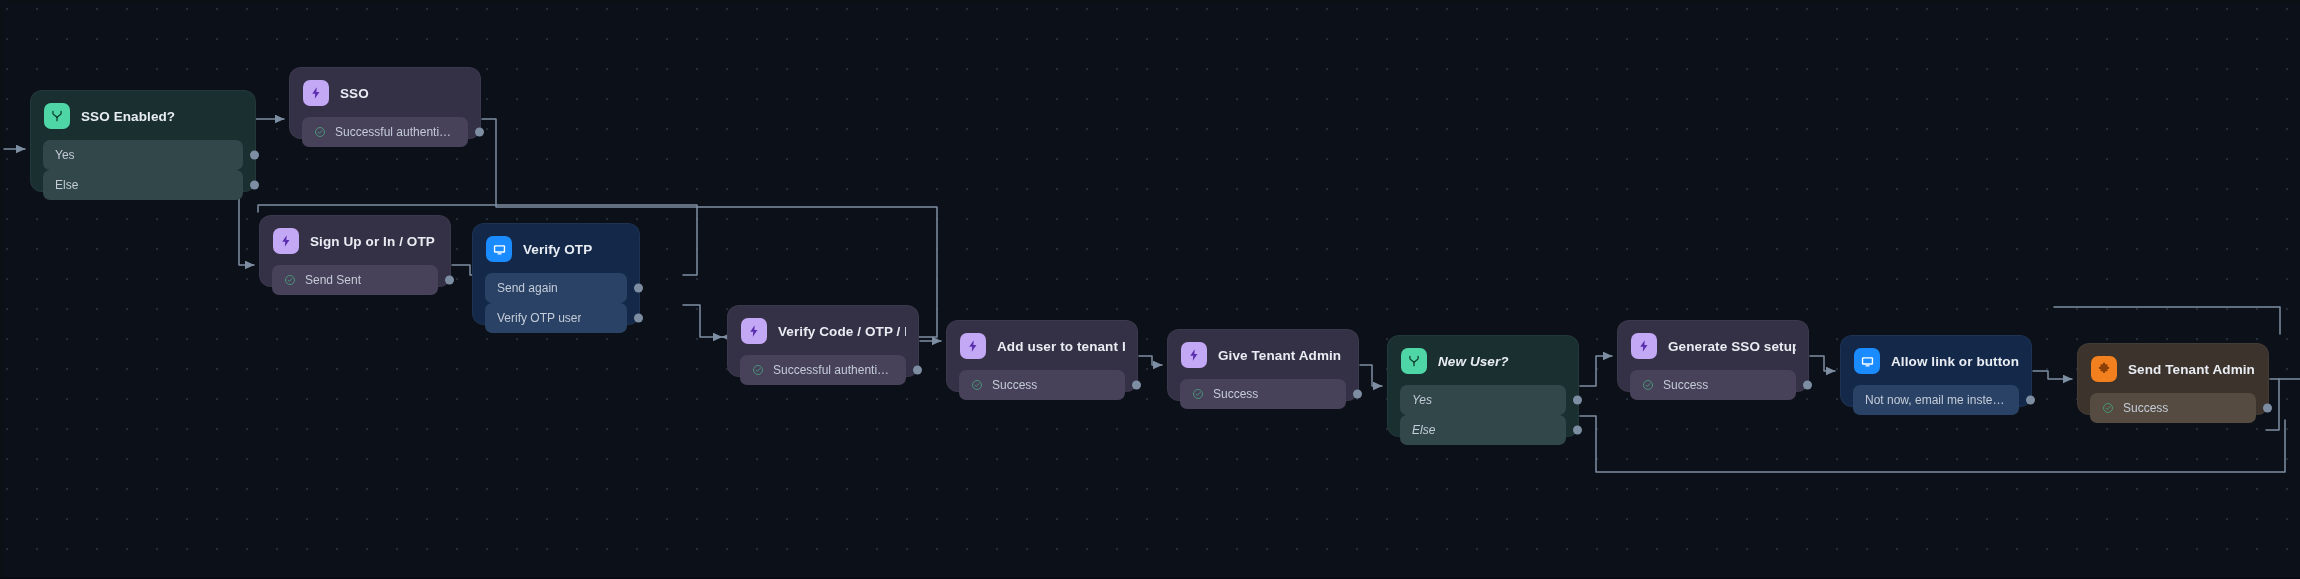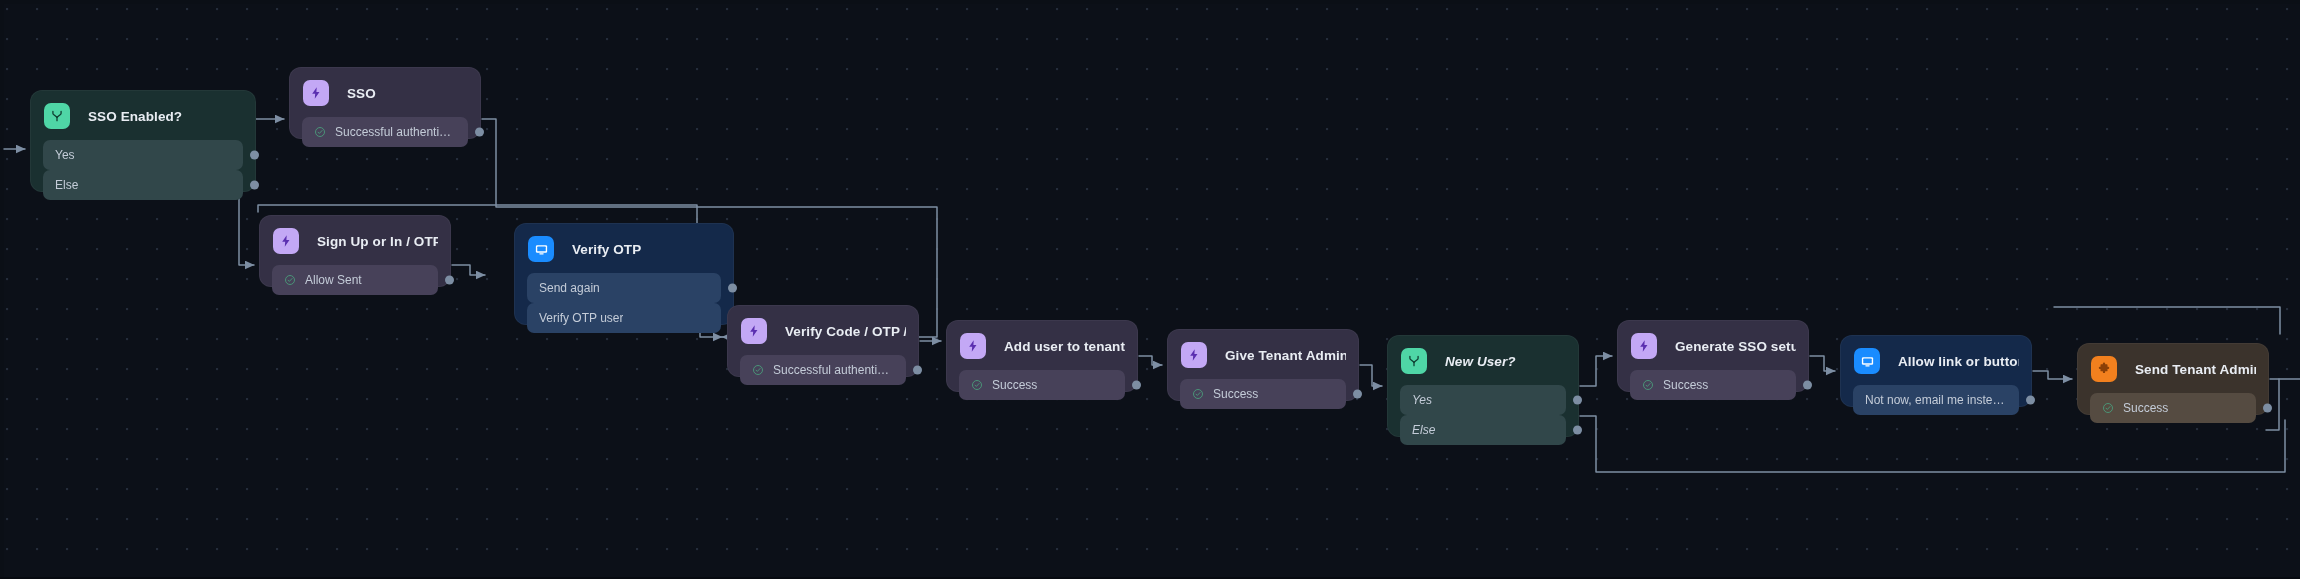--- a/index.html
+++ b/index.html
@@ -58,21 +58,21 @@
   .node {
     position: absolute;
     border-radius: 12px;
     box-sizing: border-box;
     padding: 12px 12px 13px 12px;
     border: 1px solid rgba(255,255,255,0.045);
   }
   .node-header {
     display: flex;
     align-items: center;
-    gap: 18px;
+    gap: 11px;
     margin-bottom: 11px;
     padding-left: 1px;
   }
   .node-icon {
     width: 26px;
     height: 26px;
     border-radius: 7px;
     display: flex;
     align-items: center;
     justify-content: center;
@@ -246,25 +246,25 @@
           </div>
           <div class="node-title">Sign Up or In / OTP / Email</div>
         </div>
         <div class="port-row">
           <span class="row-check">
             <svg width="12" height="12" viewBox="0 0 24 24" aria-hidden="true">
               <circle cx="12" cy="12" r="9" fill="none" stroke="#4a9c7a" stroke-width="1.8"></circle>
               <path d="M8 12.3l2.6 2.6L16.2 9" fill="none" stroke="#4a9c7a" stroke-width="1.8" stroke-linecap="round" stroke-linejoin="round"></path>
             </svg>
           </span>
-          <span class="row-label">Allow Sent</span>
-          <span class="port-dot"></span>
-        </div>
-      </div>
-      <div class="node theme-screen" style="left: 514px; top: 223px; width: 220px; height: 102px;">
+          <span class="row-label">Send Sent</span>
+          <span class="port-dot"></span>
+        </div>
+      </div>
+      <div class="node theme-screen" style="left: 472px; top: 223px; width: 168px; height: 102px;">
         <div class="node-header">
           <div class="node-icon">
             <svg width="15" height="15" viewBox="0 0 24 24" aria-hidden="true">
               <rect x="3" y="5" width="18" height="12" rx="2" fill="#ffffff"></rect>
               <rect x="5.2" y="7.2" width="13.6" height="7.6" rx="1" fill="#1a8cff"></rect>
               <rect x="8.5" y="18" width="7" height="1.8" rx="0.9" fill="#ffffff"></rect>
             </svg>
           </div>
           <div class="node-title">Verify OTP</div>
         </div>

